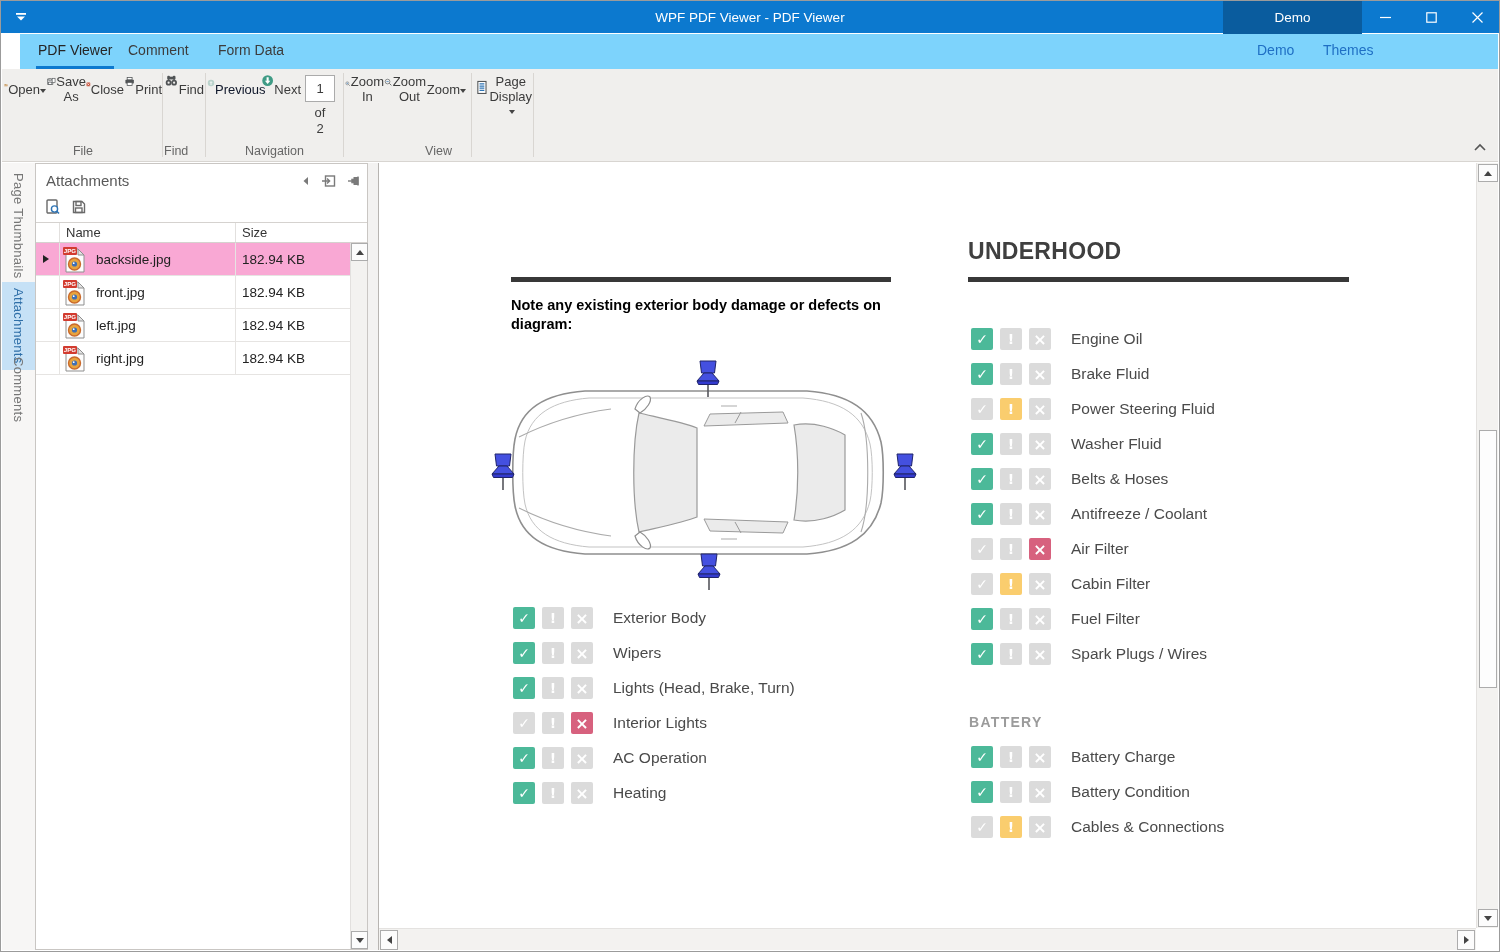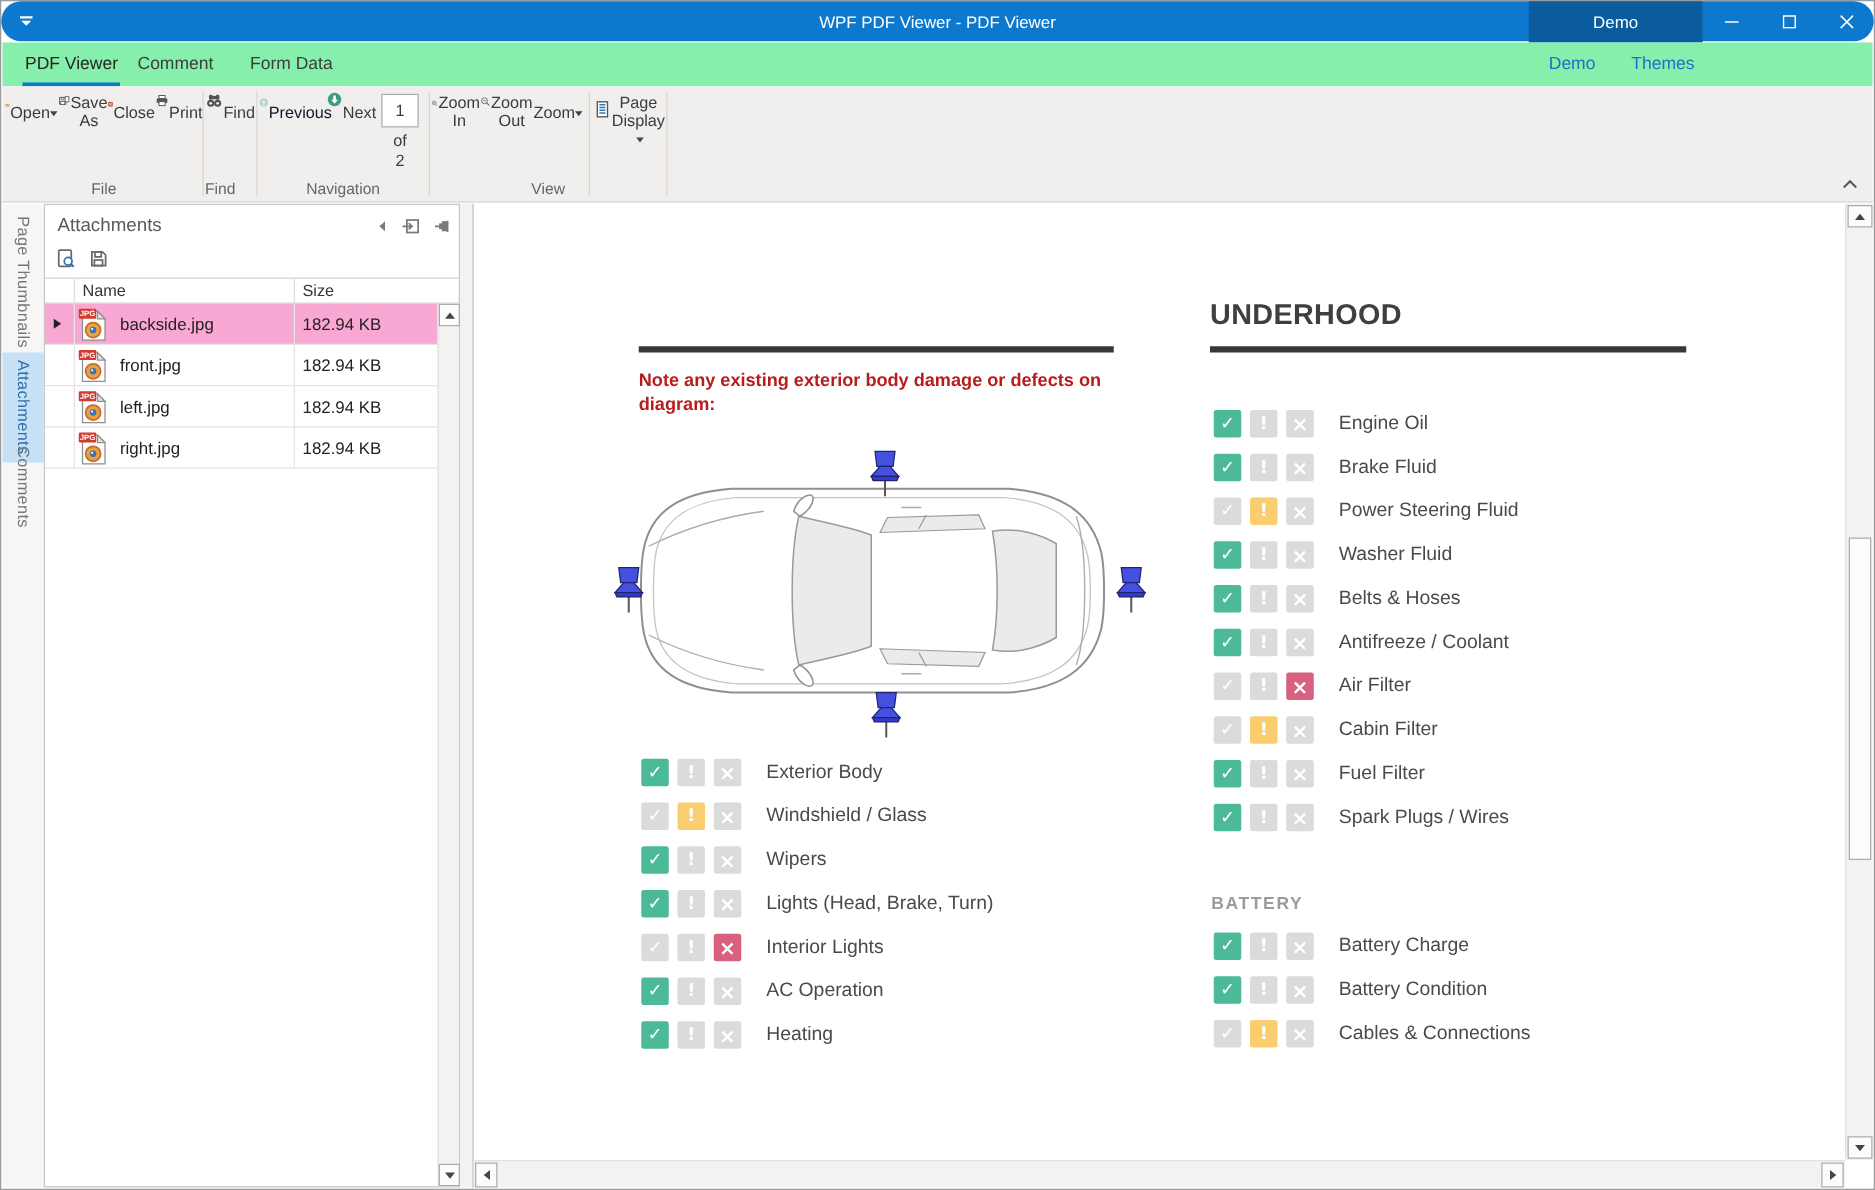--- a/index.html
+++ b/index.html
@@ -1,31 +1,31 @@
 <!DOCTYPE html>
 <html style="--color-ok: #4CB999; --color-warn: #FACD6E; --color-fail: #D7617E; --color-off: #DBDBDB; --color-titlebar: #0C79CF; --color-titlebar_dark: #0A5C9E; --color-accent: #1F6FC4;"><head>
 <meta charset="utf-8">
 <style>
   * { box-sizing: border-box; margin: 0; padding: 0; }
   html,body { width:1500px; height:952px; overflow:hidden;
     font-family:"Liberation Sans","DejaVu Sans",sans-serif; background:#fff; }
   .app { position:absolute; inset:0; border:1px solid #9b9b9b; }
 
   
-  .titlebar { position:absolute; left:0; top:0; right:0; height:32px; background:var(--color-titlebar,#0C79CF);border-radius:16px; }
+  .titlebar { position:absolute; left:0; top:0; right:0; height:32px; background:var(--color-titlebar,#0C79CF); }
   .app-icon { position:absolute; left:12px; top:8px; width:16px; height:16px; }
   .win-title { position:absolute; left:0; right:0; top:0; height:33px; line-height:33px;
     text-align:center; color:#fff; font-size:13.5px; }
   .demo-titletab { position:absolute; left:1222px; top:0; width:139px; height:33px; line-height:33px;
     background:var(--color-titlebar_dark,#0A5C9E); color:#fff; text-align:center; font-size:13.5px; }
   .winbtn { position:absolute; top:0; width:46px; height:33px; display:flex; align-items:center; justify-content:center; }
   .winbtn.min{ left:1361px; } .winbtn.max{ left:1407px; } .winbtn.close{ left:1453px; }
 
   
-  .tabrow { position:absolute; left:1px; right:1px; top:33px; height:35px; background:#86efac; }
+  .tabrow { position:absolute; left:19px; right:1px; top:33px; height:35px; background:#7dd3fc; }
   .rtab { position:absolute; top:0; height:35px; line-height:33px; font-size:14px; color:#3c3c3c; padding:0 2px; }
   .rtab.active { color:#252525; border-bottom:3px solid var(--color-titlebar,#0C79CF); }
   .rtab.t0{ left:16px; } .rtab.t1{ left:106px; } .rtab.t2{ left:196px; }
   .rlink { position:absolute; top:0; height:35px; line-height:33px; font-size:14px; color:var(--color-accent,#1F6FC4); }
   .rlink.l0{ left:1237px; } .rlink.l1{ left:1303px; }
 
   
   .ribbon { position:absolute; left:1px; right:1px; top:68px; height:93px; background:#F0EFED; border-bottom:1px solid #D8D5D1; }
   .rgroup { position:absolute; top:0; height:92px; }
   .rgroup .btns { display:flex; align-items:flex-start; height:70px; }
@@ -88,21 +88,21 @@
   .vscroll .btn { position:absolute; left:1px; width:20px; height:18px; background:#FCFCFC; border:1px solid #ACACAC; display:flex;align-items:center;justify-content:center; }
   .vscroll .up{ top:1px; } .vscroll .down{ bottom:1px; }
   .vscroll .thumb { position:absolute; left:2px; width:18px; top:267px; height:258px; background:#FDFDFD; border:1px solid #ACACAC; }
   .hscroll { position:absolute; left:0; right:22px; bottom:0; height:22px; background:#F3F2F0; border-top:1px solid #E4E2E0; }
   .hscroll .btn { position:absolute; top:1px; width:18px; height:20px; background:#FCFCFC; border:1px solid #ACACAC; display:flex;align-items:center;justify-content:center; }
   .hscroll .left{ left:1px; } .hscroll .right{ right:1px; }
 
   
   .pdf-heading { position:absolute; font-size:23px; font-weight:bold; color:#3F3F3F; letter-spacing:0.3px; }
   .pdf-rule { position:absolute; height:5px; background:#383838; }
-  .pdf-note { position:absolute; width:378px; font-size:14.5px; font-weight:bold; color:#b91c1c; line-height:1.32; }
+  .pdf-note { position:absolute; width:378px; font-size:14.5px; font-weight:bold; color:#000000; line-height:1.32; }
   .car-wrap { position:absolute; left:110px; top:188px; width:440px; height:253px; }
   .checklist { position:absolute; }
   .check-row { display:flex; align-items:center; margin-bottom:13px; height:22px; }
   .box { width:22px; height:22px; border-radius:2px; background:var(--color-off,#DBDBDB); margin-right:7px;
     display:flex; align-items:center; justify-content:center; color:#fff; font-weight:900; font-size:14px;
     font-family:"DejaVu Sans",sans-serif; }
   .box.ok::after{ content:"\2713"; } .box.warn::after{ content:"!"; } .box.fail::after{ content:"\00D7"; font-size:16px; }
   .check-row.state-ok .box.ok { background:var(--color-ok,#4CB999); }
   .check-row.state-warn .box.warn { background:var(--color-warn,#FACD6E); }
   .check-row.state-fail .box.fail { background:var(--color-fail,#D7617E); }
@@ -490,26 +490,20 @@
 
     <div class="checklist" style="left:134px;top:444px;">
 
         <div class="check-row state-ok">
           <span class="box ok"></span>
           <span class="box warn"></span>
           <span class="box fail"></span>
           <span class="check-label">Exterior Body</span>
         </div>
 
-        <div class="check-row state-warn">
-          <span class="box ok"></span>
-          <span class="box warn"></span>
-          <span class="box fail"></span>
-          <span class="check-label">Windshield / Glass</span>
-        </div>
 
         <div class="check-row state-ok">
           <span class="box ok"></span>
           <span class="box warn"></span>
           <span class="box fail"></span>
           <span class="check-label">Wipers</span>
         </div>
 
         <div class="check-row state-ok">
           <span class="box ok"></span>

